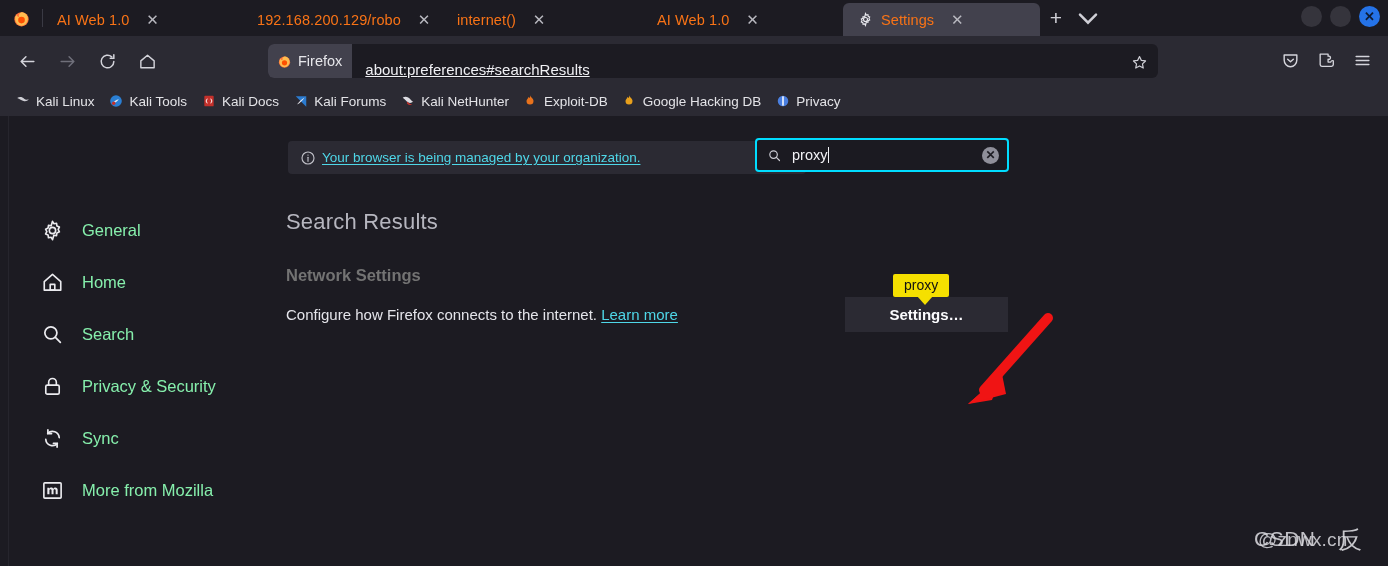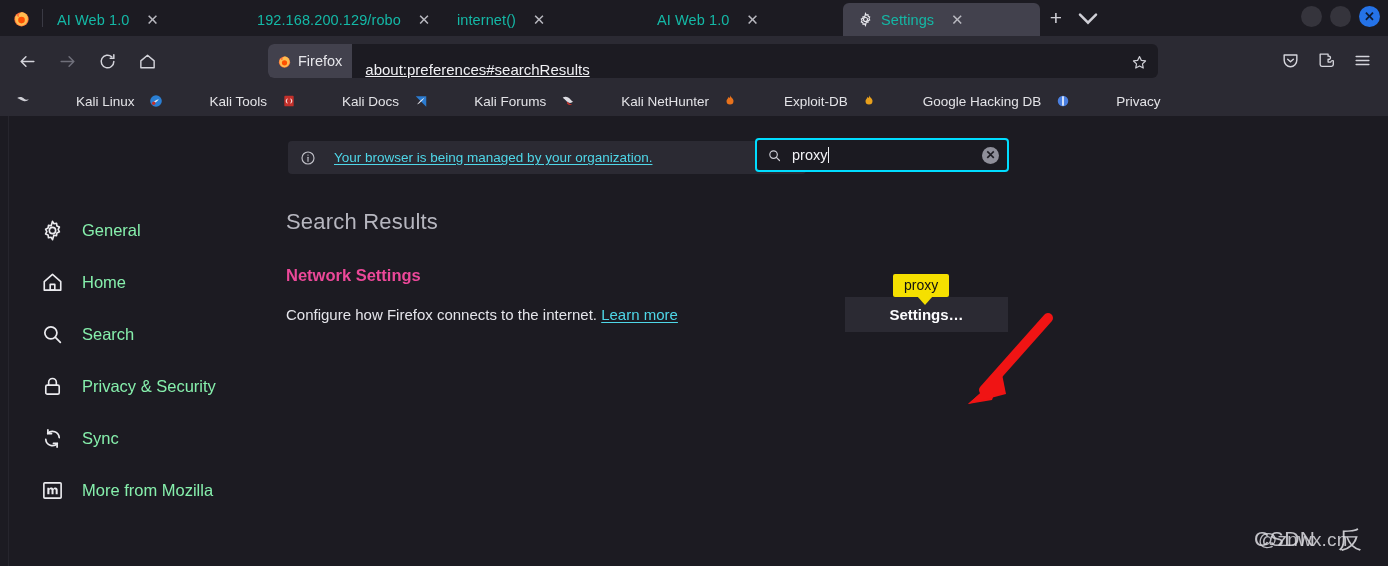--- a/index.html
+++ b/index.html
@@ -30,21 +30,21 @@
     display: flex; align-items: center;
     padding: 0 6px 0 14px;
     border-radius: 6px 6px 0 0;
     position: relative;
     background: transparent;
   }
   .tab.active { background: #42414d; }
   .tab-fav { width: 16px; height: 16px; margin-right: 8px; display:flex; align-items:center; justify-content:center; }
   .tab-fav svg { width: 15px; height: 15px; }
   .tab-title {
-    font-size: 14.5px; color: #14b8a6; white-space: nowrap; overflow: hidden;
+    font-size: 14.5px; color: #f97316; white-space: nowrap; overflow: hidden;
     text-overflow: clip; letter-spacing: .1px;
   }
   .tab-close {
     width: 26px; height: 26px; margin-left: 10px;
     display: flex; align-items: center; justify-content: center;
     color: #b9b9c0; font-size: 15px; line-height: 1; border-radius: 4px;
     flex: 0 0 26px;
   }
   .tab-sep { width: 1px; height: 18px; background: #3a3a44; align-self: center; }
 
@@ -104,37 +104,37 @@
   .tb-right .navbtn { margin-right: 0; width: 32px; height: 32px; }
 
   
   .bookmarks {
     position: absolute; top: 86px; left: 0; width: 1388px; height: 30px;
     background: #2b2a33; display: flex; align-items: center; padding-left: 8px;
   }
   .bm { display: flex; align-items: center; height: 22px; padding: 0 7px; border-radius: 3px; }
   .bm-ico { width: 15px; height: 15px; margin-right: 6px; display:flex; align-items:center; justify-content:center; }
   .bm-ico svg { width: 14px; height: 14px; }
-  .bm-label { font-size: 13.5px; color: #e3e3e7; white-space: nowrap; margin-left: 40px; }
+  .bm-label { font-size: 13.5px; color: #e3e3e7; white-space: nowrap; }
 
   
   .content {
     position: absolute; top: 116px; left: 0; width: 1388px; height: 450px;
     background: #1c1b22;
   }
   .content-leftrule {
     position: absolute; left: 8px; top: 0; width: 1px; height: 450px; background: #26252d;
   }
 
   .notice {
     position: absolute; left: 288px; top: 141px - 116px;
     top: 25px;
     width: 518px; height: 33px;
     background: #2b2a33; border-radius: 4px;
-    display: flex; align-items: center; padding-left: 12px; gap: 18px;
+    display: flex; align-items: center; padding-left: 12px; gap: 6px;
   }
   .notice-ico { width: 16px; height: 16px; flex: 0 0 16px; color: #c0c0c8; }
   .notice-ico svg { width: 16px; height: 16px; }
   .notice-link {
     font-size: 13.5px; color: #4fd7e8; text-decoration: underline;
     text-underline-offset: 2px;
   }
 
   .searchbox {
     position: absolute; left: 755px; top: 22px;
@@ -169,21 +169,21 @@
   .nav-ico svg { width: 23px; height: 23px; }
   .nav-label { font-size: 16.5px; color: #86efac; text-align: center; }
 
   
   .results-title {
     position: absolute; left: 286px; top: 93px;
     font-size: 22px; color: #b6b6bf; font-weight: 400; letter-spacing: .2px;
   }
   .group-title {
     position: absolute; left: 286px; top: 150px;
-    font-size: 16.5px; color: #ec4899; font-weight: 700;
+    font-size: 16.5px; color: #737373; font-weight: 700;
   }
   .group-desc {
     position: absolute; left: 286px; top: 190px;
     font-size: 15px; color: #e4e4ea;
   }
   .group-desc a { color: #4fd7e8; text-decoration: underline; text-underline-offset: 2px; }
 
   .settings-btn {
     position: absolute; left: 845px; top: 181px;
     width: 163px; height: 35px;

